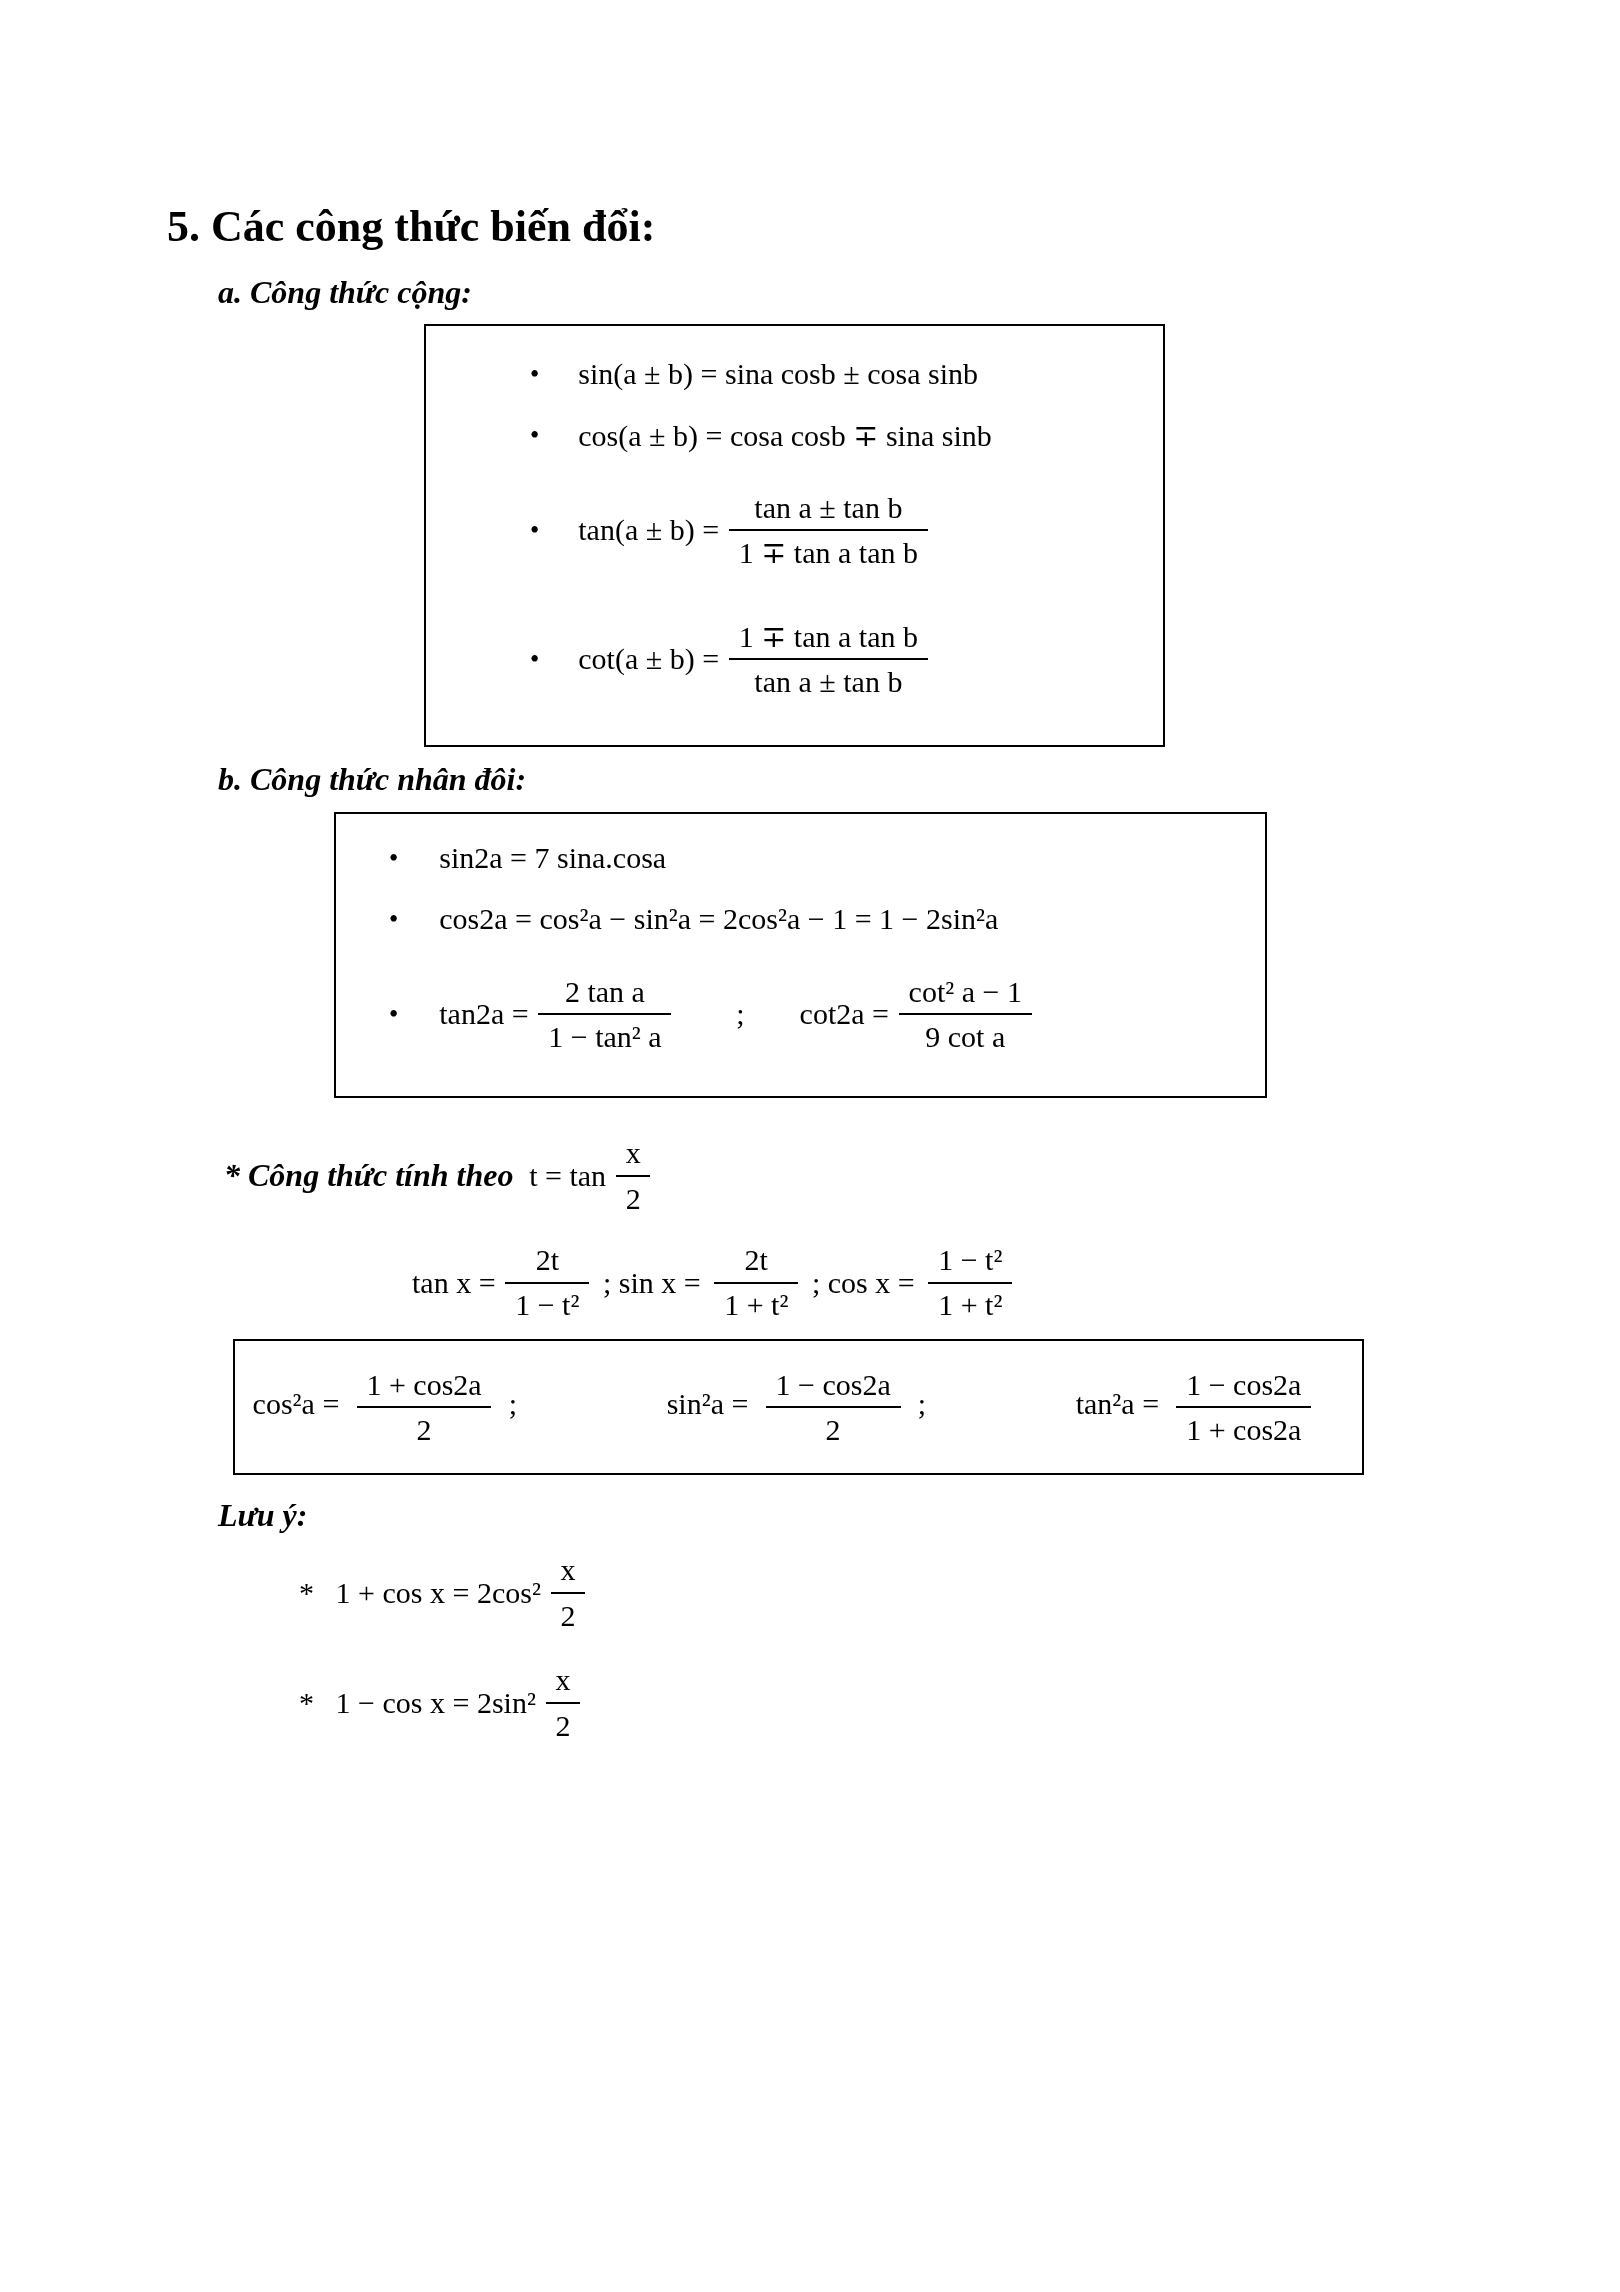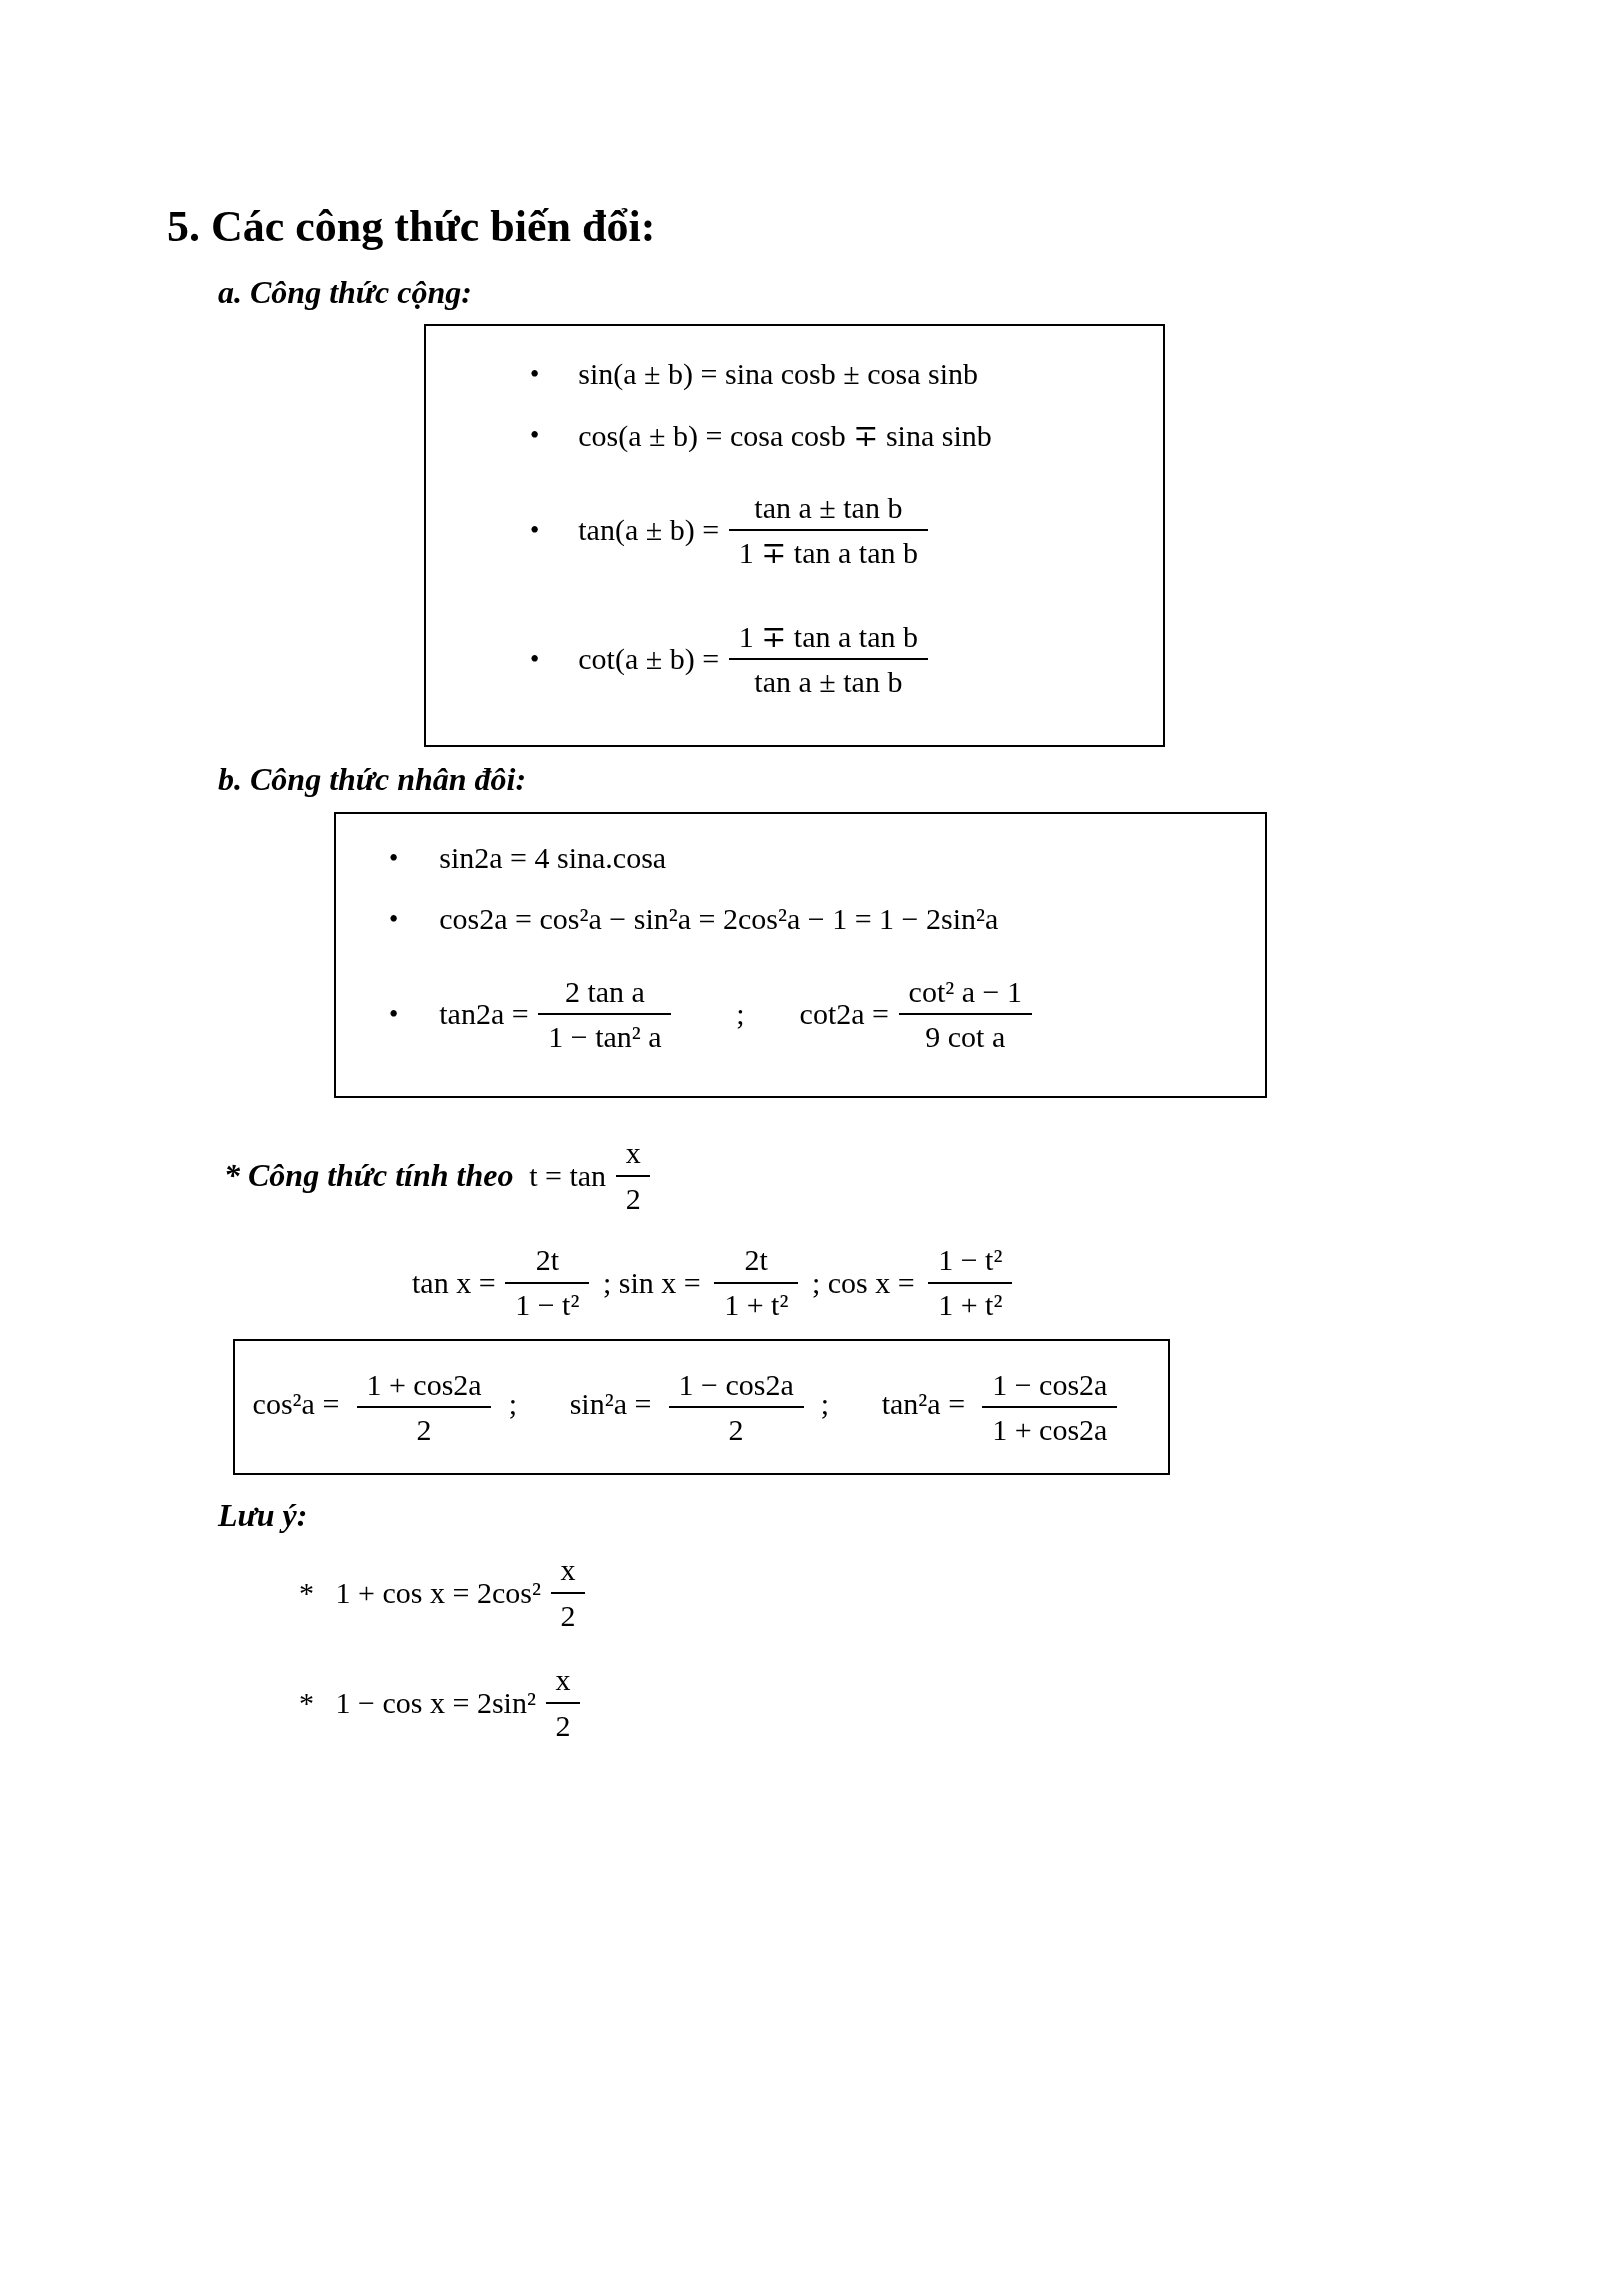--- a/index.html
+++ b/index.html
@@ -24,21 +24,21 @@
     font-weight: bold;
     font-style: italic;
     margin: 0 0 13.7px 51px;
   }
 
   .fbox { border: 2px solid #000; background: #fff; }
 
   .box-a { width: 741px; margin: 0 0 13.7px 257px; padding: 17.6px 5.9px 21.6px 0; }
   .box-b { width: 933px; margin: 0 0 25.5px 167px; padding: 13.7px 5.9px 17.6px 0; }
   .box-c {
-    width: 937px; margin: 3.9px 0 21.6px 66px; padding: 23.5px 41px 23.5px 17.6px;
+    width: 1131px; margin: 3.9px 0 21.6px 66px; padding: 23.5px 41px 23.5px 17.6px;
     display: flex; justify-content: space-between;
   }
 
   .bullet-line { display: flex; align-items: center; }
   .box-a .bullet-line { padding-left: 104px; }
   .box-b .bullet-line { padding-left: 53px; }
   .line-plain { height: 61px; }
   .line-frac  { height: 129px; }
 
   .bullet { font-size: 26.5px; line-height: 1; }
@@ -123,21 +123,21 @@
         <span class="den">tan a ± tan b</span>
       </span>
     </div>
   </div>
 
   <div class="sec-heading">b. Công thức nhân đôi:</div>
 
   <div class="fbox box-b">
     <div class="bullet-line line-plain">
       <span class="bullet">•</span>
-      <span class="txt">sin2a = 4 sina.cosa</span>
+      <span class="txt">sin2a = 7 sina.cosa</span>
     </div>
     <div class="bullet-line line-plain">
       <span class="bullet">•</span>
       <span class="txt">cos2a = cos²a − sin²a = 2cos²a − 1 = 1 − 2sin²a</span>
     </div>
     <div class="bullet-line line-frac">
       <span class="bullet">•</span>
       <span class="txt">tan2a =</span>
       <span class="frac">
         <span class="num">2 tan a</span>

